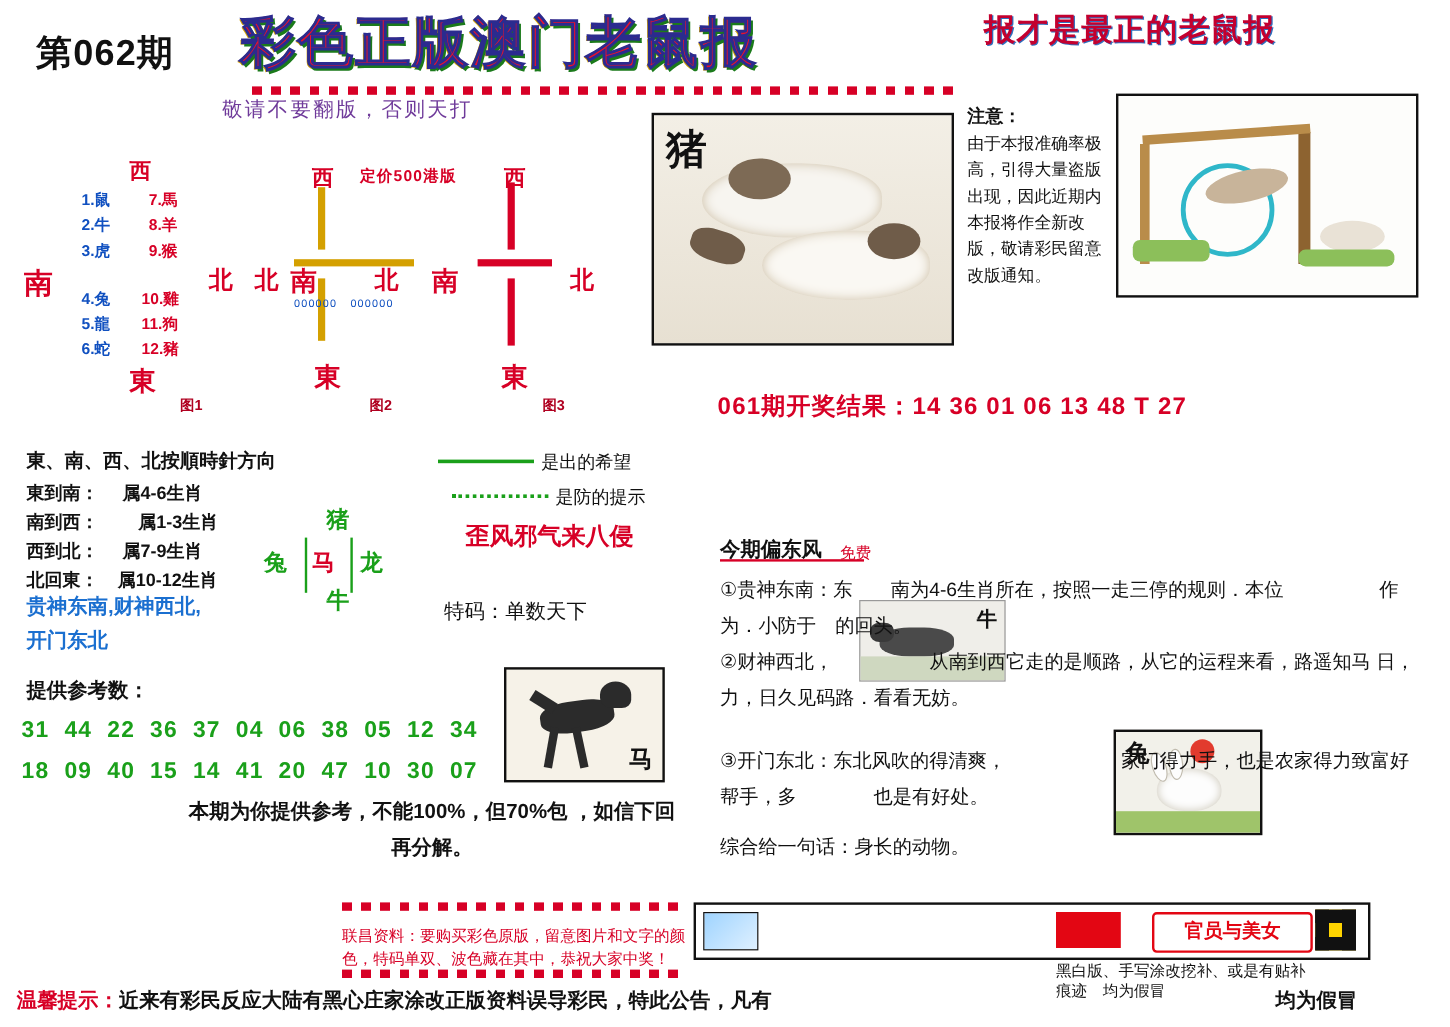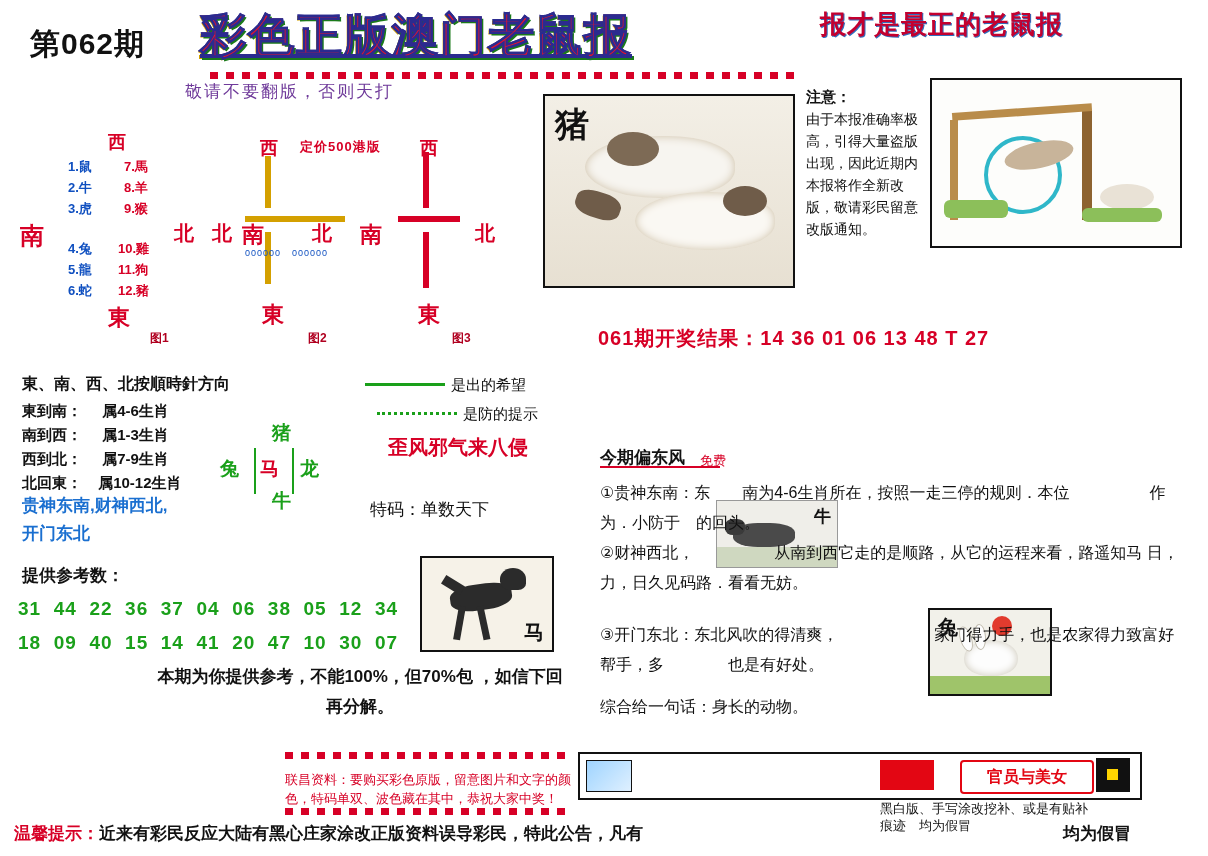--- a/index.html
+++ b/index.html
@@ -10,21 +10,21 @@
     position:relative;overflow:hidden;
   }
   .abs{position:absolute;}
   
   #issue{left:30px;top:24px;font-size:30px;font-weight:bold;color:#111;letter-spacing:1px;}
   #masthead{
     left:200px;top:4px;width:610px;height:62px;
     font-size:46px;font-weight:bold;color:#e8112d;
     -webkit-text-stroke:1px #2b2b8f;
     text-shadow:2px 2px 0 #1b7a1b, -1px 1px 0 #d2a100;
-    letter-spacing:2px;white-space:nowrap;line-height:62px;text-decoration:underline;
+    letter-spacing:2px;white-space:nowrap;line-height:62px;
   }
   #masthead-sub{
     left:820px;top:10px;width:330px;height:56px;
     font-size:26px;font-weight:bold;color:#c3002f;
     text-shadow:1px 1px 0 #2f6fbf;line-height:28px;letter-spacing:1px;
   }
   #warnline{left:185px;top:80px;font-size:17px;color:#6f3a9a;letter-spacing:2px;}
   
   .compass-wrap{left:20px;top:108px;width:520px;height:250px;}
   .dir{position:absolute;font-size:18px;font-weight:bold;}
@@ -137,21 +137,21 @@
 </div>
 <div class="abs" id="price">定价500港版</div>
 
 <div class="abs" id="clockwise">東、南、西、北按順時針方向</div>
 <div class="rangeline" style="left:22px;top:402px;">
   <span>東到南：</span>
   <span style="margin-left:16px">属4-6生肖</span>
 </div>
 <div class="rangeline" style="left:22px;top:426px;">
   <span>南到西：</span>
-  <span style="margin-left:16px">属1-3生肖</span>
+  <span style="margin-left:29px">属1-3生肖</span>
 </div>
 <div class="rangeline" style="left:22px;top:450px;">
   <span>西到北：</span>
   <span style="margin-left:16px">属7-9生肖</span>
 </div>
 <div class="rangeline" style="left:22px;top:474px;">
   <span>北回東：</span>
   <span style="margin-left:12px">属10-12生肖</span>
 </div>
 

